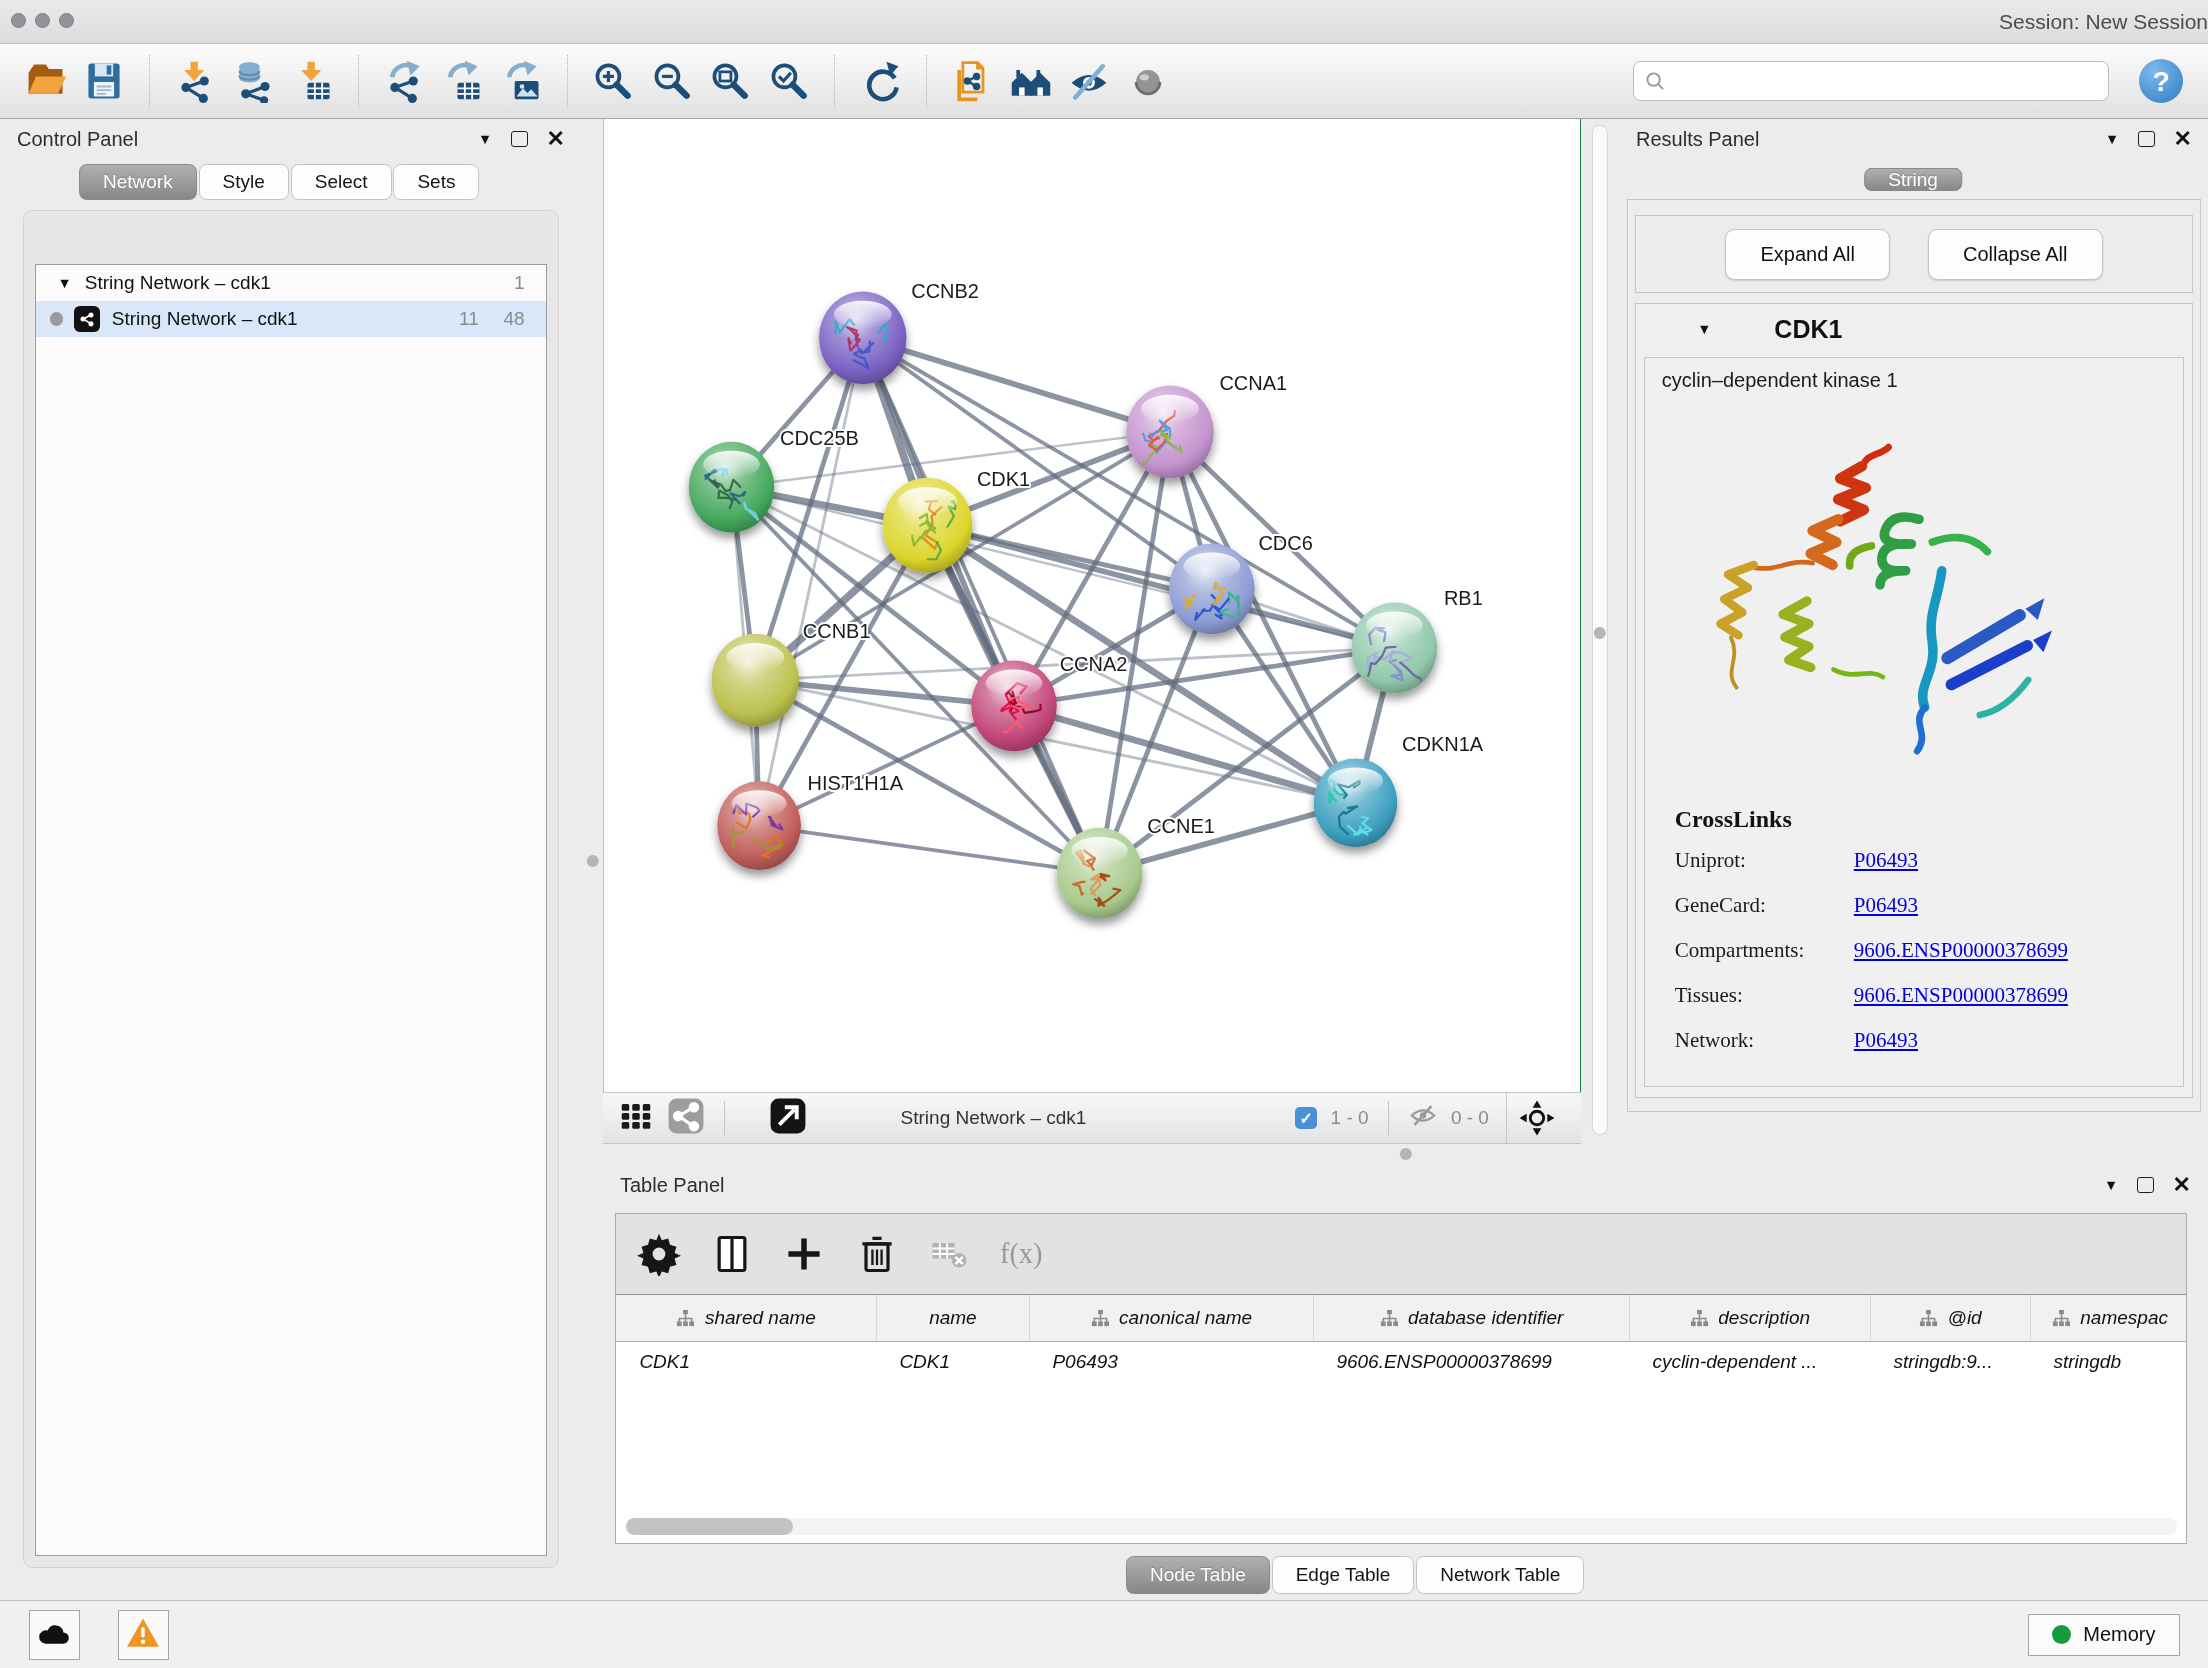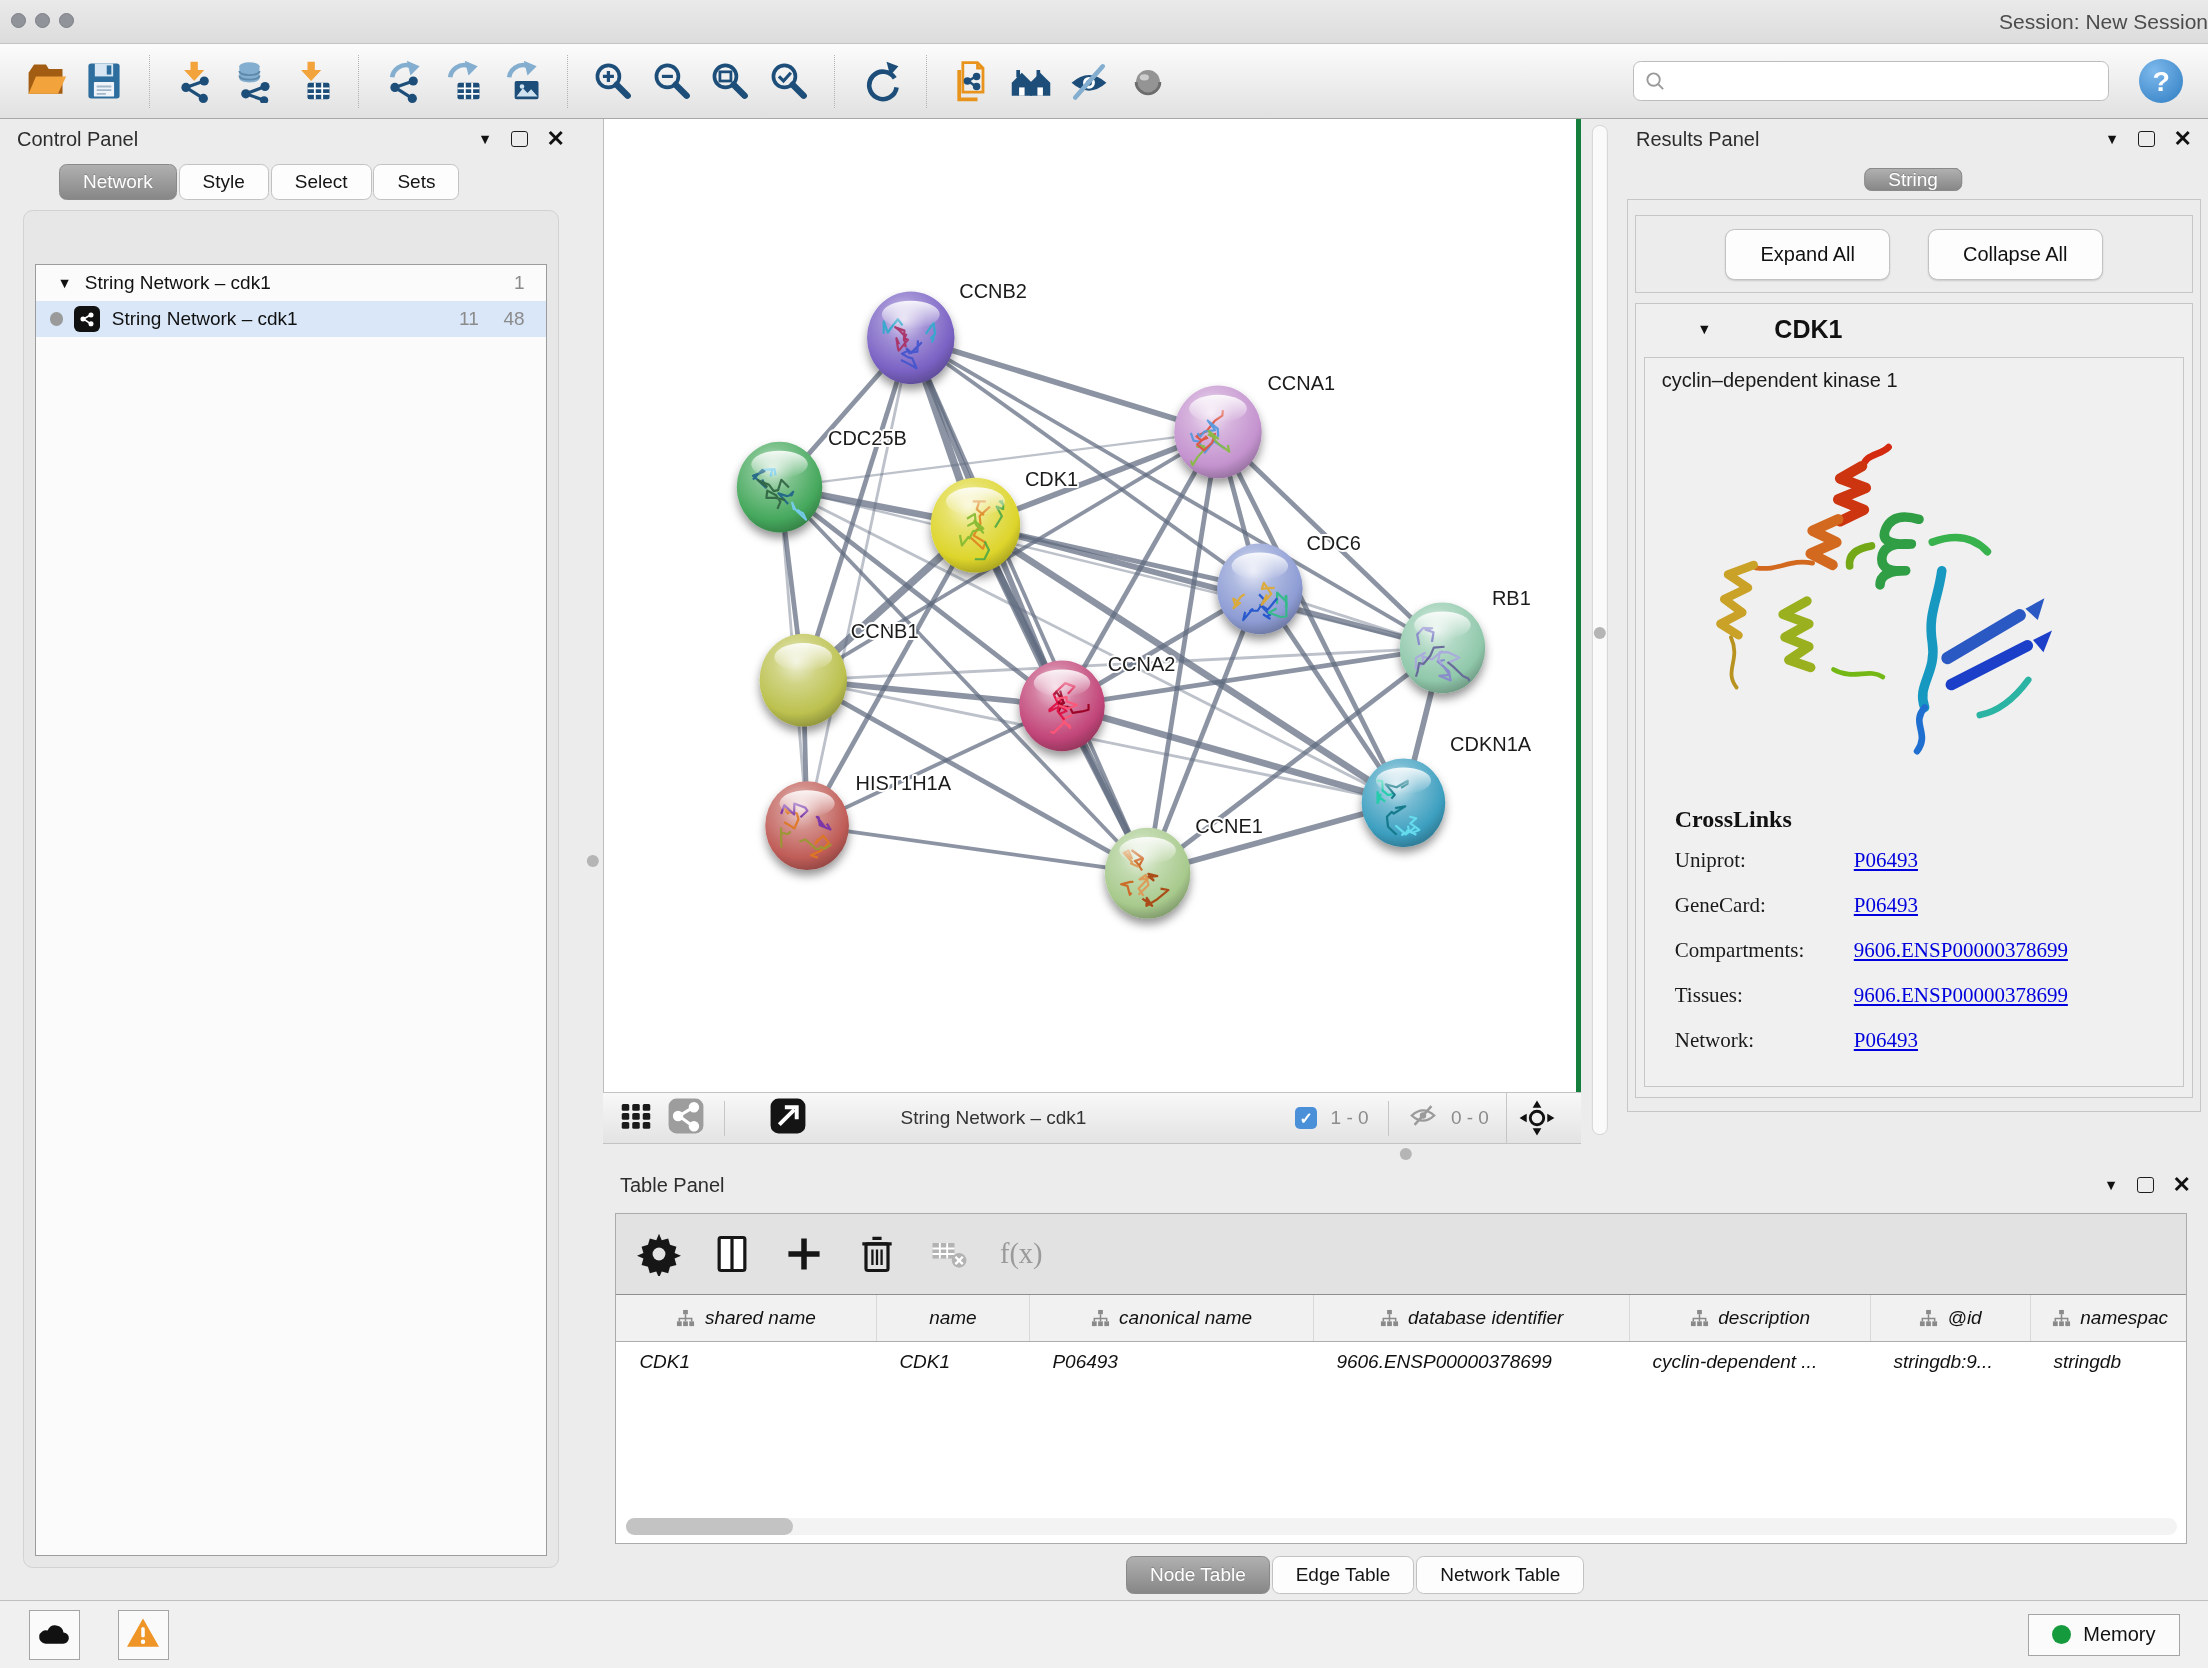--- a/index.html
+++ b/index.html
@@ -24,42 +24,42 @@
   .ph-controls{margin-left:auto;display:flex;align-items:center;gap:19px;}
   .caret{font-size:14.3px;color:#111;line-height:1;}
   .floatbox{width:14.3px;height:14.3px;border:1.9px solid #1d1d1d;border-radius:2.9px;}
   .closex{font-size:22px;font-weight:bold;color:#111;line-height:1;}
   .tab{height:36px;line-height:34px;padding:0 23px;font-size:19px;background:#fdfdfd;border:1px solid #c2c2c2;border-radius:7.6px;margin-right:1.9px;color:#141414;box-sizing:border-box;white-space:nowrap;}
   .tab.active{background:linear-gradient(#b0b0b0,#878787);color:#fff;border-color:#8a8a8a;text-shadow:0 -1px 1px rgba(0,0,0,.2);}
   .btn{background:#fdfdfd;border:1px solid #c2c2c2;border-radius:9.5px;height:49px;padding:0 34px;font-size:20px;display:flex;align-items:center;box-shadow:0 1px 1.9px rgba(0,0,0,.15);color:#111;}
 
   
   .control{position:absolute;top:119px;left:0;width:582px;bottom:68px;background:#ececec;}
-  .tabs{display:flex;padding-left:59px;margin-top:4.8px;position:relative;z-index:2;}
+  .tabs{display:flex;padding-left:79px;margin-top:4.8px;position:relative;z-index:2;}
   .cbox{position:absolute;left:23px;right:23px;top:91px;bottom:32px;border:1px solid #d2d2d2;border-radius:9.5px;background:#e7e7e7;}
   .selrow{height:46px;display:flex;align-items:center;padding:0 17px;gap:15px;font-size:19px;color:#222;}
   .selrow .stat{flex:1;text-align:center;}
   .gearglyph{font-size:28.5px;color:#1a1a1a;line-height:1;}
   .treebox{position:absolute;left:11.4px;right:11.4px;top:53px;bottom:11.4px;background:#fbfbfb;border:1px solid #9c9c9c;overflow:hidden;}
   .trow{height:36px;display:flex;align-items:center;font-size:19px;color:#111;padding:0 21px;gap:13.3px;}
   .trow .cnt{color:#8b8b8b;}
   .trow.sel{background:#d9e7f8;padding-left:13.3px;gap:11.4px;}
   .graydot{width:13.3px;height:13.3px;border-radius:50%;background:#9a9a9a;flex:none;}
   .badge{width:26px;height:26px;border-radius:5.7px;background:#111;display:flex;align-items:center;justify-content:center;flex:none;}
 
   
   .ldiv{position:absolute;left:582px;top:119px;width:21px;bottom:68px;background:#ececec;}
   .rdiv{position:absolute;left:1581px;top:119px;width:38px;height:1025px;background:#ececec;}
   .vtrack{position:absolute;left:50%;transform:translateX(-50%);top:5.7px;bottom:9.5px;width:14.3px;background:#fafafa;border:1px solid #d4d4d4;border-radius:7.6px;}
   .divdot{position:absolute;left:50%;transform:translateX(-50%);width:12.4px;height:12.4px;border-radius:50%;background:#b5b5b5;}
   .hsplit{position:absolute;left:603px;top:1144px;width:1605px;height:21px;background:#ececec;}
   .hsplit .divdot{top:3.8px;}
 
   
-  .network-wrap{position:absolute;left:603px;top:119px;width:978px;height:973px;background:#fff;border-left:1px solid #bdbdbd;border-right:5px solid #15803d;box-sizing:border-box;padding-left:48px;}
+  .network-wrap{position:absolute;left:603px;top:119px;width:978px;height:973px;background:#fff;border-left:1px solid #bdbdbd;border-right:1px solid #15803d;box-sizing:border-box;}
   .network-wrap svg{display:block;}
   .nodelabel{font-family:"Liberation Sans",sans-serif;font-size:21px;fill:#1b1b1b;paint-order:stroke;stroke:#ffffff;stroke-width:4px;stroke-linejoin:round;}
   .netfooter{position:absolute;left:603px;top:1092px;width:978px;height:52px;background:linear-gradient(#f8f8f8,#e3e3e3);border-top:1px solid #c3c3c3;border-bottom:1px solid #c3c3c3;display:flex;align-items:center;padding:0 15px;box-sizing:border-box;gap:13.3px;font-size:19px;color:#333;}
   .nfsep{width:0;border-left:1px solid #c6c6c6;height:70%;margin:0 5.7px;}
   .nf-num{color:#8b8b8b;}
   .checkbox{width:22px;height:22px;border-radius:4.8px;background:#4a90d9;color:#fff;font-size:16px;font-weight:bold;display:flex;align-items:center;justify-content:center;}
   .nf-cross{border-left:1px solid #c6c6c6;height:100%;display:flex;align-items:center;justify-content:center;width:59px;margin-left:3.8px;}
 
   
   .results{position:absolute;left:1619px;top:119px;width:590px;height:1025px;background:#ececec;}

